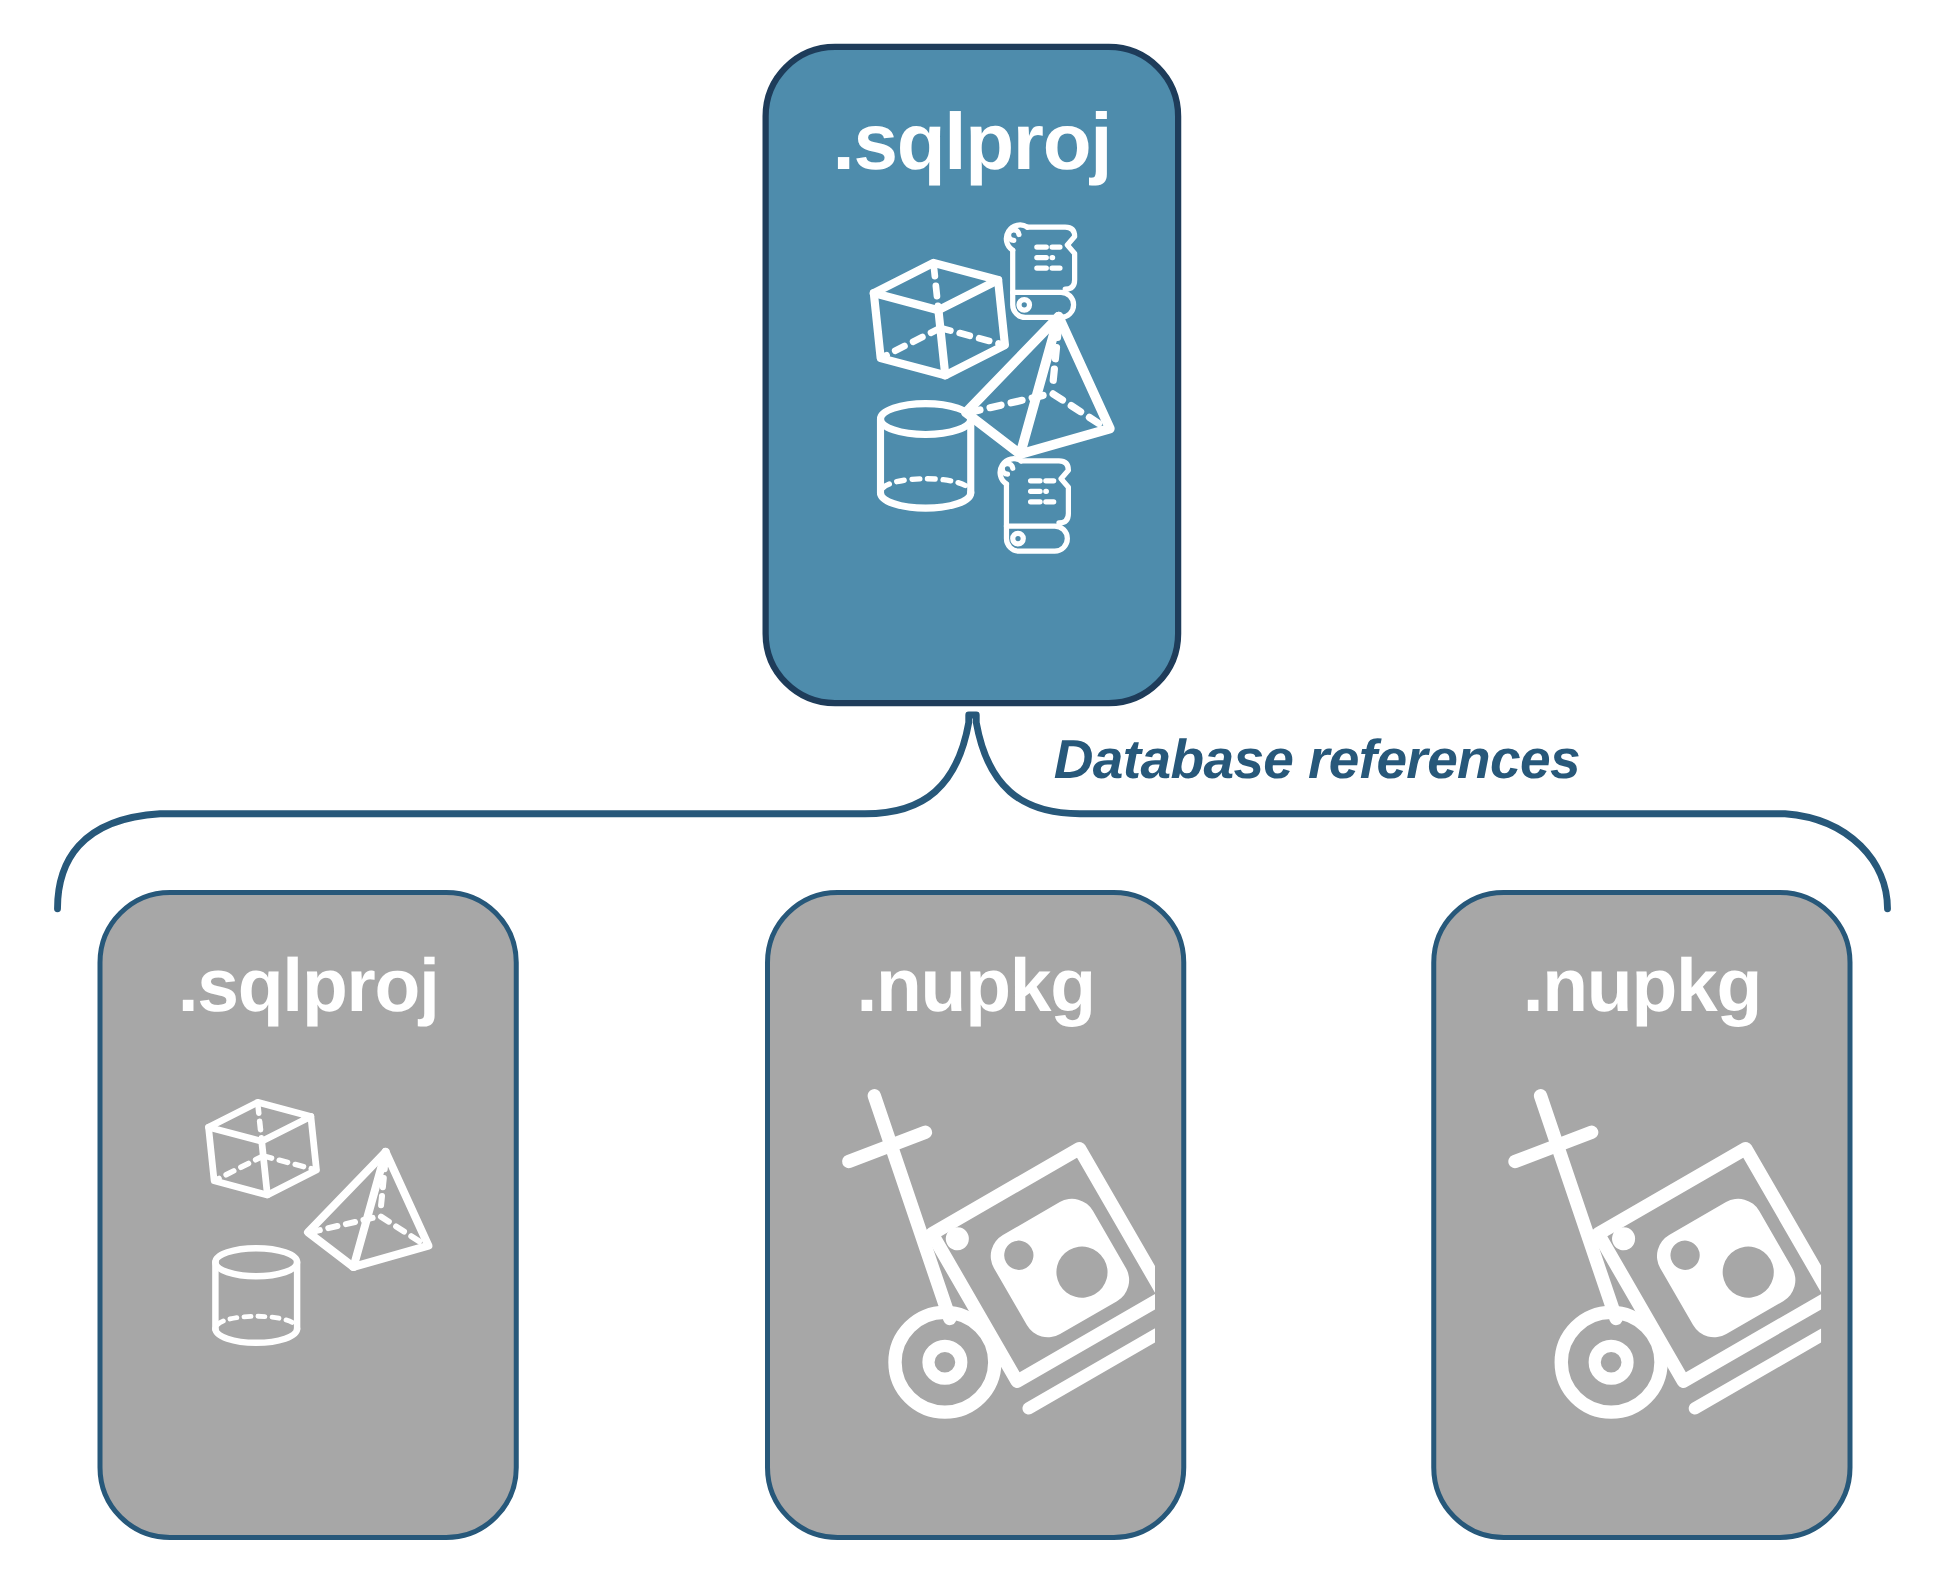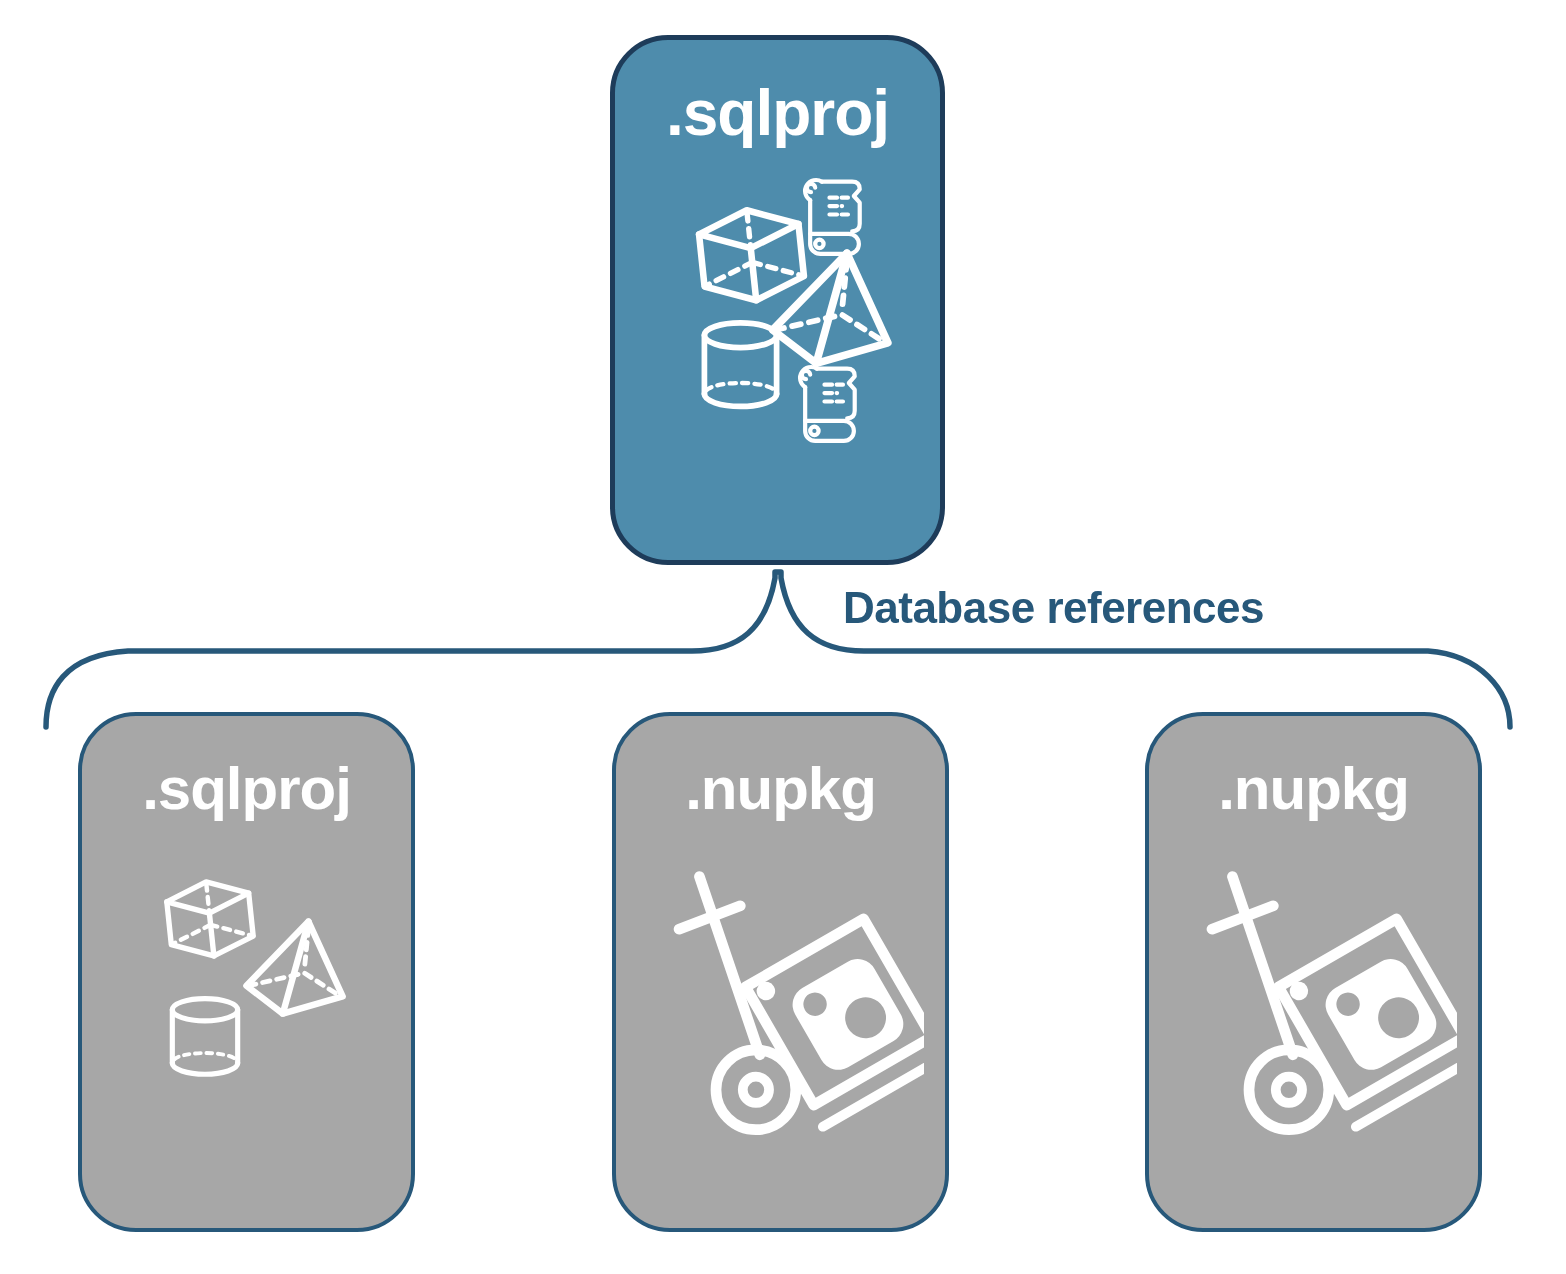--- a/index.html
+++ b/index.html
@@ -36,20 +36,21 @@
     color:var(--label_text);font-weight:700;letter-spacing:-1px;
   }
   .node-root .node-label{top:36px;font-size:64px;}
   .node-child .node-label{top:38px;font-size:60px;}
   .ic{position:absolute;color:var(--icon);}
   .brace{position:absolute;left:30px;top:550px;width:1500px;height:190px;}
   .connector-label{
     position:absolute;left:843px;top:583px;
     color:var(--line);font-size:44px;font-weight:700;letter-spacing:-0.5px;
     white-space:nowrap;
+    font-style:italic;
   }
   .defs{position:absolute;width:0;height:0;overflow:hidden;}
 </style>
 </head>
 <body>
 
 <div class="canvas">
 
   <svg class="defs" aria-hidden="true">
     <defs>

